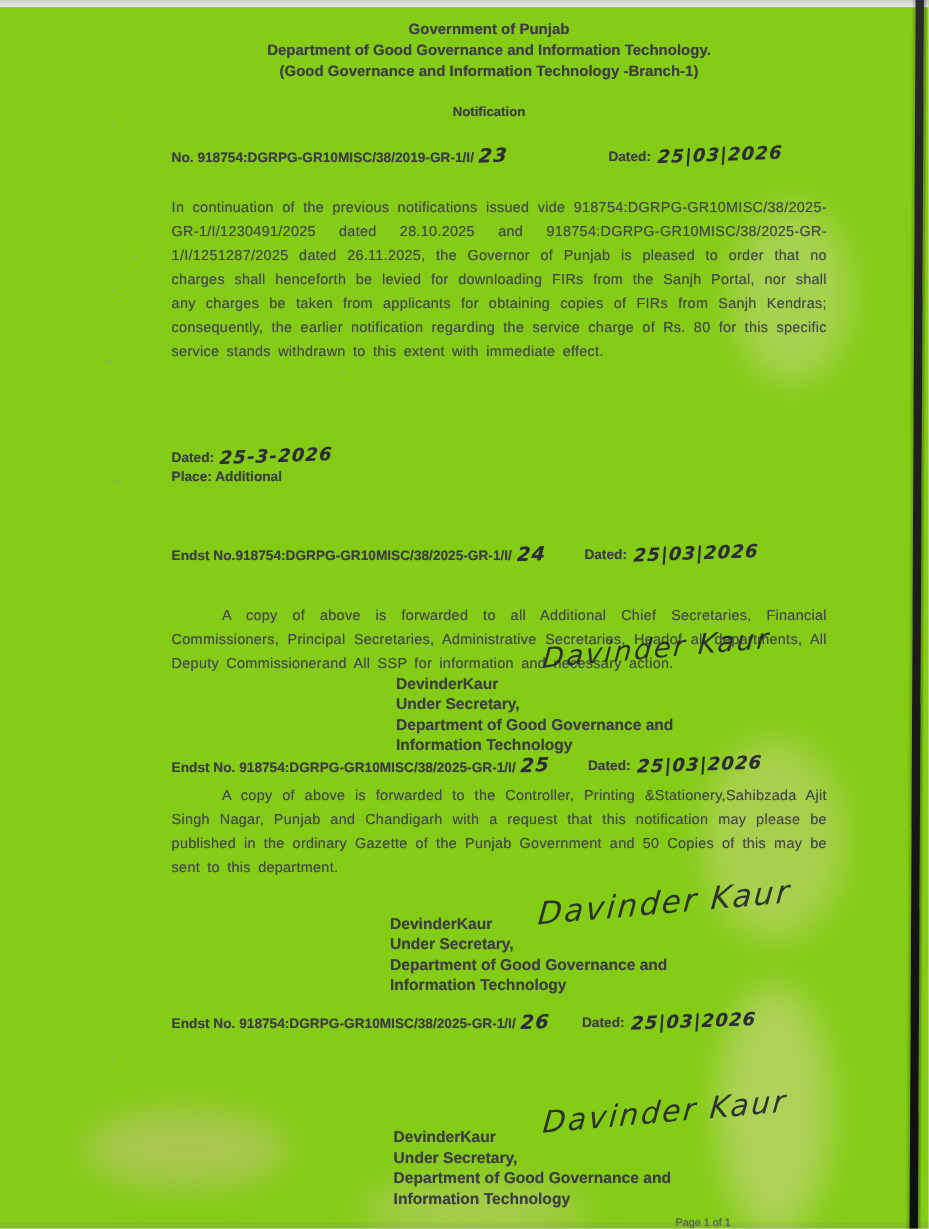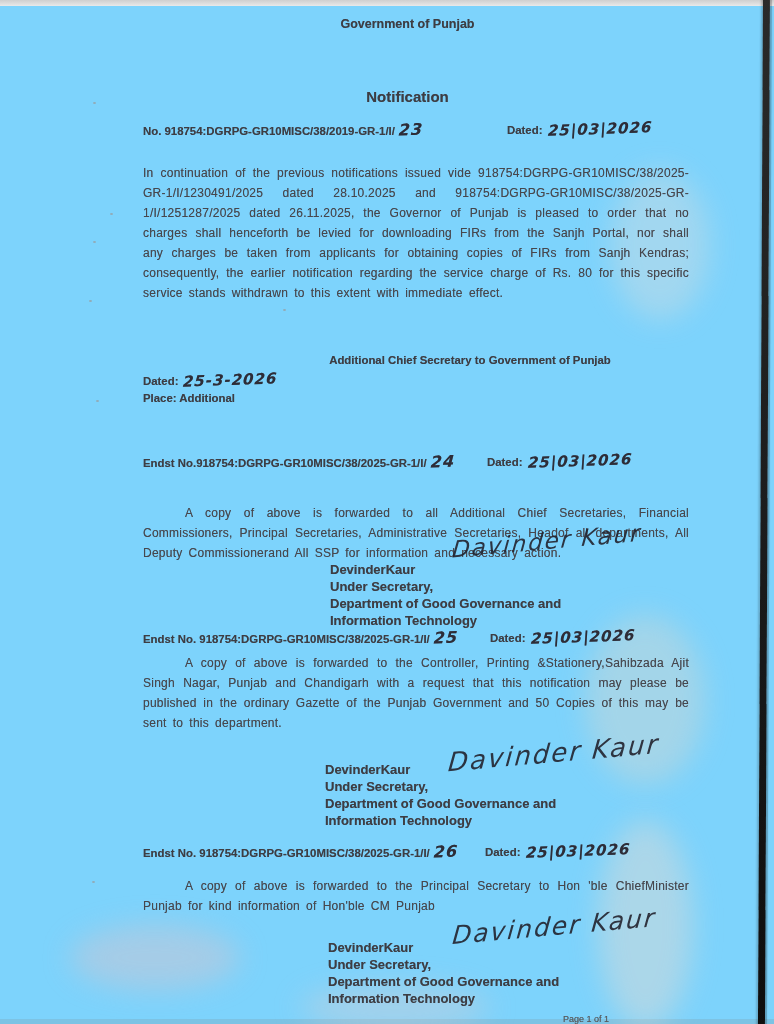--- a/index.html
+++ b/index.html
@@ -1,38 +1,38 @@
 <!DOCTYPE html>
 <html><head>
 <meta charset="utf-8">
 <style>
   * { margin:0; padding:0; box-sizing:border-box; }
   html,body { background:#ffffff; }
   .page {
     position:relative; width:774px; height:1024px; overflow:hidden;
-    background:#7dd3fc;
+    background:#84cc16;
     font-family:"Liberation Sans", sans-serif;
     color:#434349;
   }
   .abs { position:absolute; }
   .t { text-shadow:0 0 0.6px rgba(70,70,78,0.55); }
   .b { font-weight:bold; color:#3d3d43; }
   .center { text-align:center; }
   
   .top-strip { left:0; top:0; width:774px; height:6px; background:linear-gradient(to bottom,#cfcfcf,#e9e9e9); }
   .bottom-strip { left:0; bottom:0; width:774px; height:5px; background:rgba(120,120,120,0.18); }
   .edge-bar { left:763px; top:-8px; width:7px; height:1044px;
     background:linear-gradient(to bottom,#2a2a2a,#0e0e0e);
     box-shadow:-2px 0 2px rgba(0,0,0,0.18), 2px 0 1px rgba(0,0,0,0.25);
     transform:rotate(0.28deg); transform-origin:top center; }
   .tint { border-radius:50%; filter:blur(14px); pointer-events:none; }
   .speck { width:3px; height:2px; background:#9a9a9a; border-radius:50%; opacity:0.7; }
   
   .hdr { left:115px; width:585px; font-size:12.5px; line-height:17px; }
-  .title { left:115px; width:585px; font-size:15px; }
+  .title { left:115px; width:585px; font-size:11px; }
   
   .para { left:143px; width:546px; font-size:12px; line-height:20px;
     text-align:justify; word-spacing:2.5px; letter-spacing:0.25px; color:#47474d; }
   .indent { text-indent:42px; }
   .reflabel { font-size:11.4px; }
   .hw {
     font-family:"DejaVu Sans", sans-serif; font-style:italic; color:#2d2d38;
     display:inline-block; transform:rotate(-2deg) skewX(-6deg);
     font-size:16px; letter-spacing:1px; white-space:nowrap;
   }
@@ -62,29 +62,30 @@
 
   <div class="abs speck" style="left:93px; top:102px;"></div>
   <div class="abs speck" style="left:110px; top:213px;"></div>
   <div class="abs speck" style="left:93px; top:241px;"></div>
   <div class="abs speck" style="left:89px; top:300px;"></div>
   <div class="abs speck" style="left:96px; top:400px;"></div>
   <div class="abs speck" style="left:283px; top:309px;"></div>
   <div class="abs speck" style="left:92px; top:881px;"></div>
 
   <div class="abs hdr center t b" style="top:16px;">Government of Punjab</div>
+  <div class="abs hdr center t b" style="top:34px;">Department of Good Governance and Information Technology.</div>
+  <div class="abs hdr center t b" style="top:51px;">(Good Governance and Information Technology -Branch-1)</div>
   <div class="abs title center t b" style="top:88px;">Notification</div>
 
   <div class="abs t b reflabel" style="left:143px; top:120px;"><span>No. 918754:DGRPG-GR10MISC/38/2019-GR-1/I/</span><span class="hw" style="margin-left:4px;">23</span></div>
   <div class="abs t b reflabel" style="left:507px; top:120px;"><span>Dated:</span><span class="hw hw-date" style="margin-left:6px;">25|03|2026</span></div>
 
   <div class="abs para t" style="top:163px;">In continuation of the previous notifications issued vide 918754:DGRPG-GR10MISC/38/2025-GR-1/I/1230491/2025 dated 28.10.2025 and 918754:DGRPG-GR10MISC/38/2025-GR-1/I/1251287/2025 dated 26.11.2025, the Governor of Punjab is pleased to order that no charges shall henceforth be levied for downloading FIRs from the Sanjh Portal, nor shall any charges be taken from applicants for obtaining copies of FIRs from Sanjh Kendras; consequently, the earlier notification regarding the service charge of Rs. 80 for this specific service stands withdrawn to this extent with immediate effect.</div>
 
   <div class="abs center t b" style="left:290px; top:351px; width:360px; font-size:11.4px; line-height:18px;">
-    <div>Additional Chief Secretary to Government of Punjab</div>
   </div>
   <div class="abs t b reflabel" style="left:143px; top:371px;">
     <div><span>Dated:</span><span class="hw hw-date" style="margin-left:5px;">25-3-2026</span></div>
     <div style="margin-top:3px;">Place: Additional</div>
   </div>
 
   <div class="abs t b reflabel" style="left:143px; top:452px;"><span>Endst No.918754:DGRPG-GR10MISC/38/2025-GR-1/I/</span><span class="hw" style="margin-left:4px;">24</span></div>
   <div class="abs t b reflabel" style="left:487px; top:452px;"><span>Dated:</span><span class="hw hw-date" style="margin-left:6px;">25|03|2026</span></div>
   <div class="abs para indent t" style="top:503px;">A copy of above is forwarded to all Additional Chief Secretaries, Financial Commissioners, Principal Secretaries, Administrative Secretaries, Headof all departments, All Deputy Commissionerand All SSP for information and necessary action.</div>
   <div class="abs sig-hw" style="left:452px; top:528px;">Davinder Kaur</div>
@@ -101,21 +102,20 @@
   <div class="abs sig-hw" style="left:448px; top:738px; font-size:26px;">Davinder Kaur</div>
   <div class="abs sigblock t b" style="left:325px; top:761px;">
     <div>DevinderKaur</div>
     <div>Under Secretary,</div>
     <div>Department of Good Governance and</div>
     <div>Information Technology</div>
   </div>
 
   <div class="abs t b reflabel" style="left:143px; top:842px;"><span>Endst No. 918754:DGRPG-GR10MISC/38/2025-GR-1/I/</span><span class="hw" style="margin-left:4px;">26</span></div>
   <div class="abs t b reflabel" style="left:485px; top:842px;"><span>Dated:</span><span class="hw hw-date" style="margin-left:6px;">25|03|2026</span></div>
-  <div class="abs para indent t" style="top:876px;">A copy of above is forwarded to the Principal Secretary to Hon 'ble ChiefMinister Punjab for kind information of Hon'ble CM Punjab</div>
   <div class="abs sig-hw" style="left:452px; top:912px; font-size:25px;">Davinder Kaur</div>
   <div class="abs sigblock t b" style="left:328px; top:939px;">
     <div>DevinderKaur</div>
     <div>Under Secretary,</div>
     <div>Department of Good Governance and</div>
     <div>Information Technology</div>
   </div>
 
   <div class="abs footer-page t" style="left:563px; top:1014px;">Page 1 of 1</div>
 

